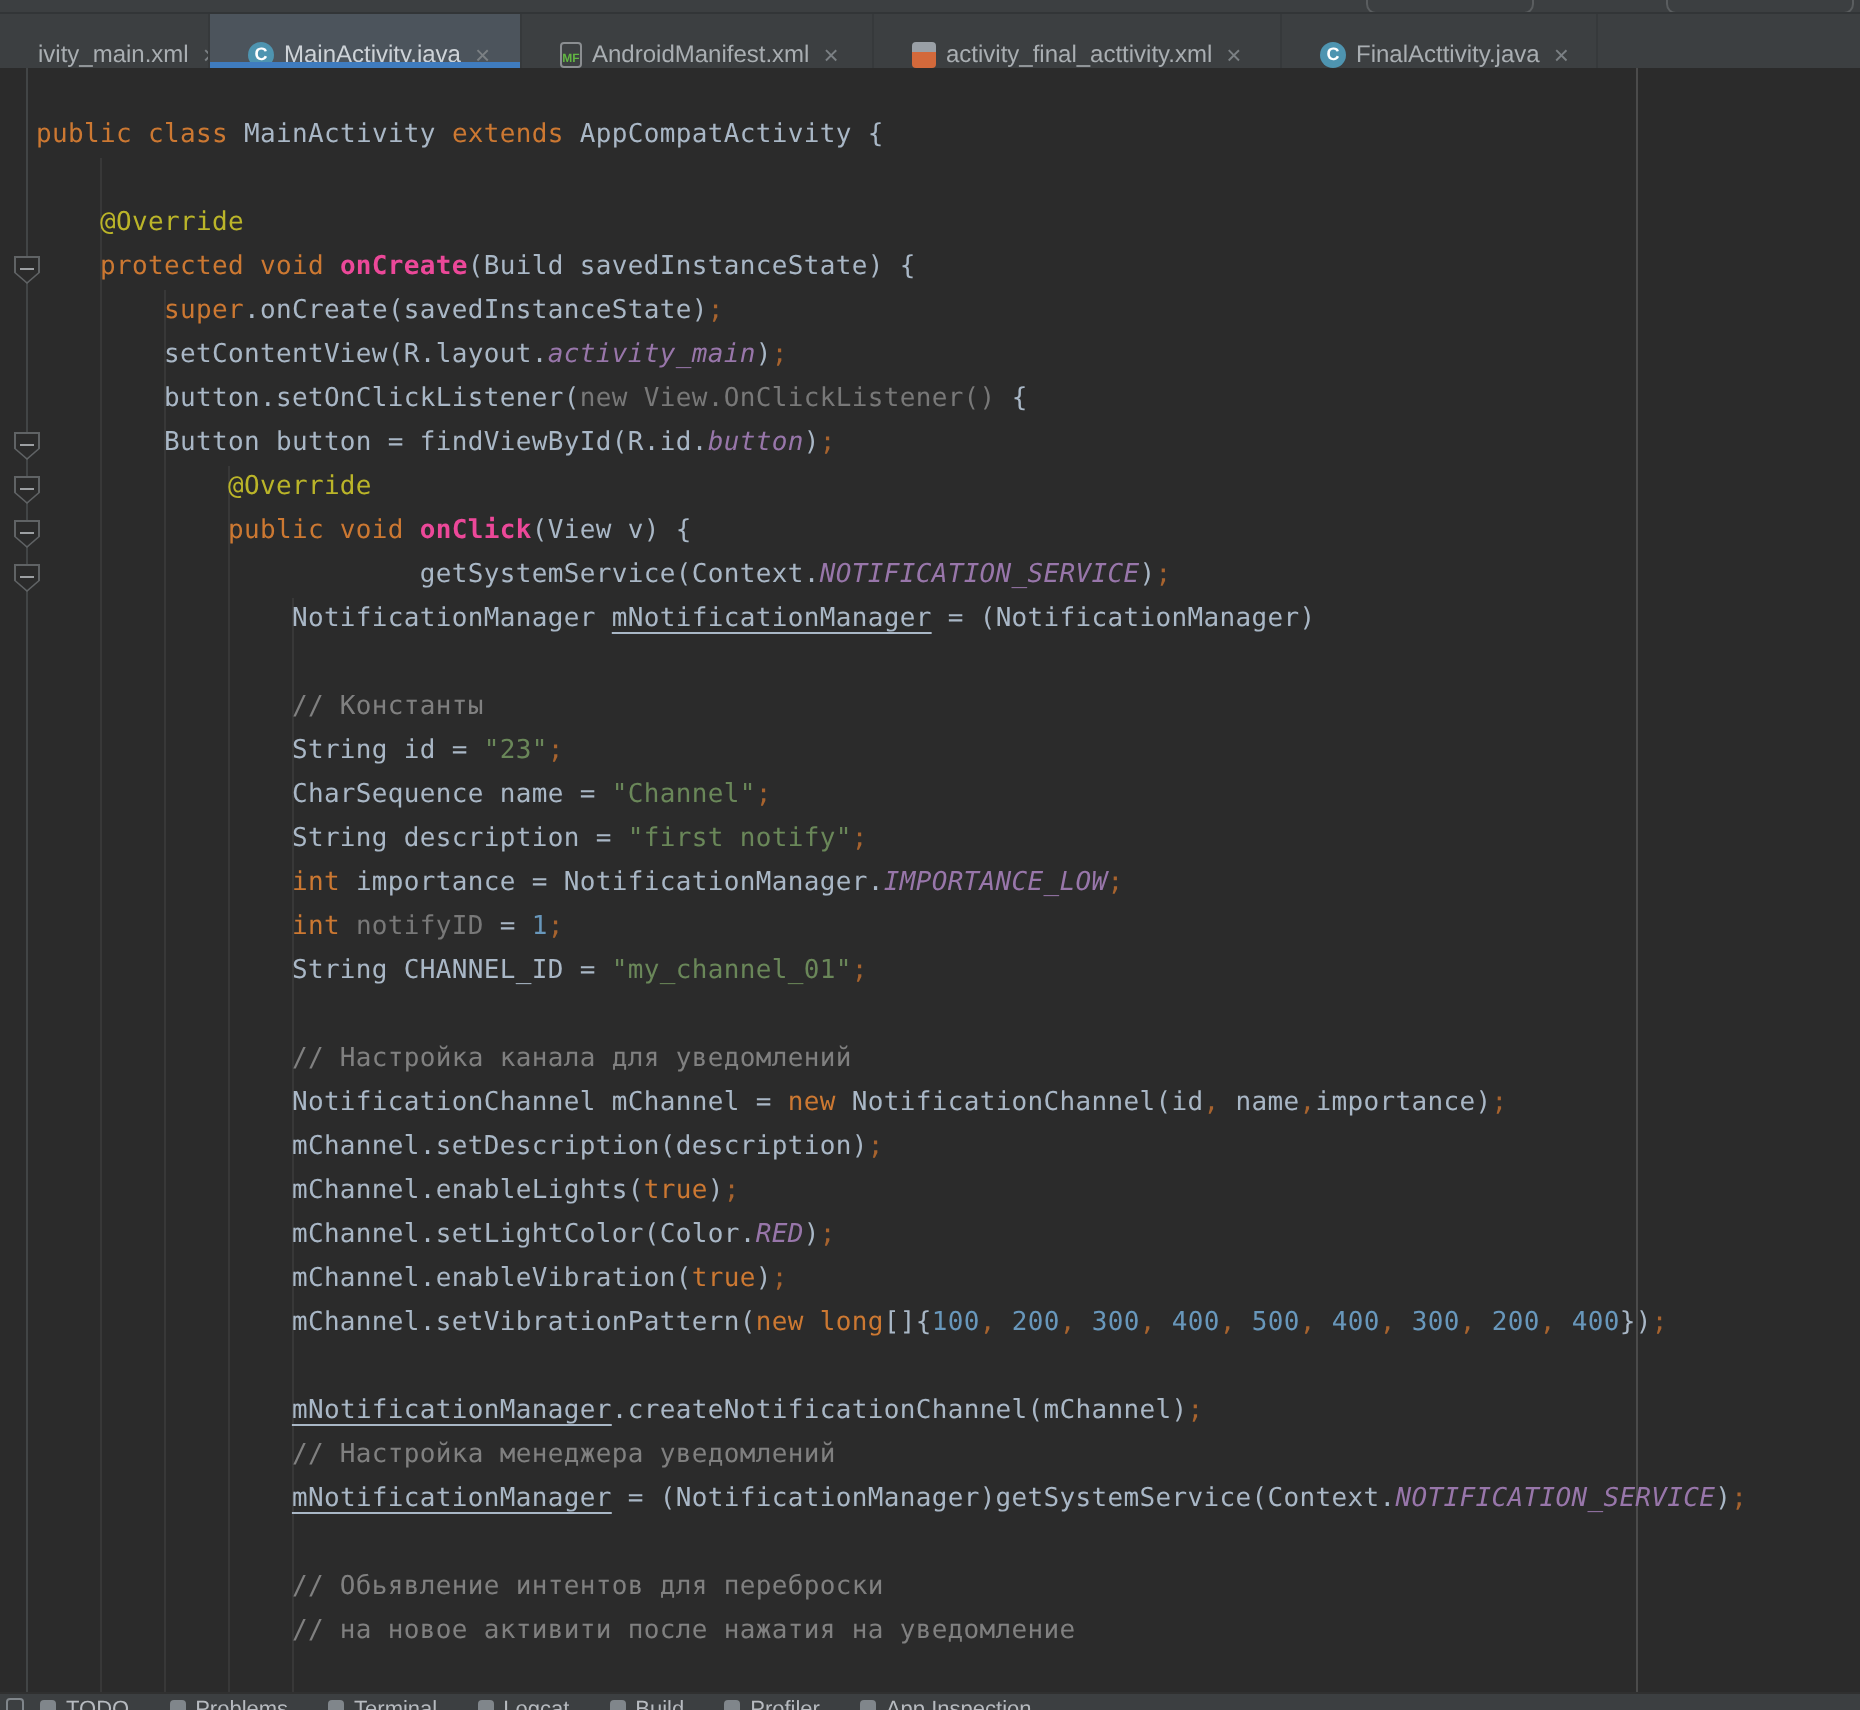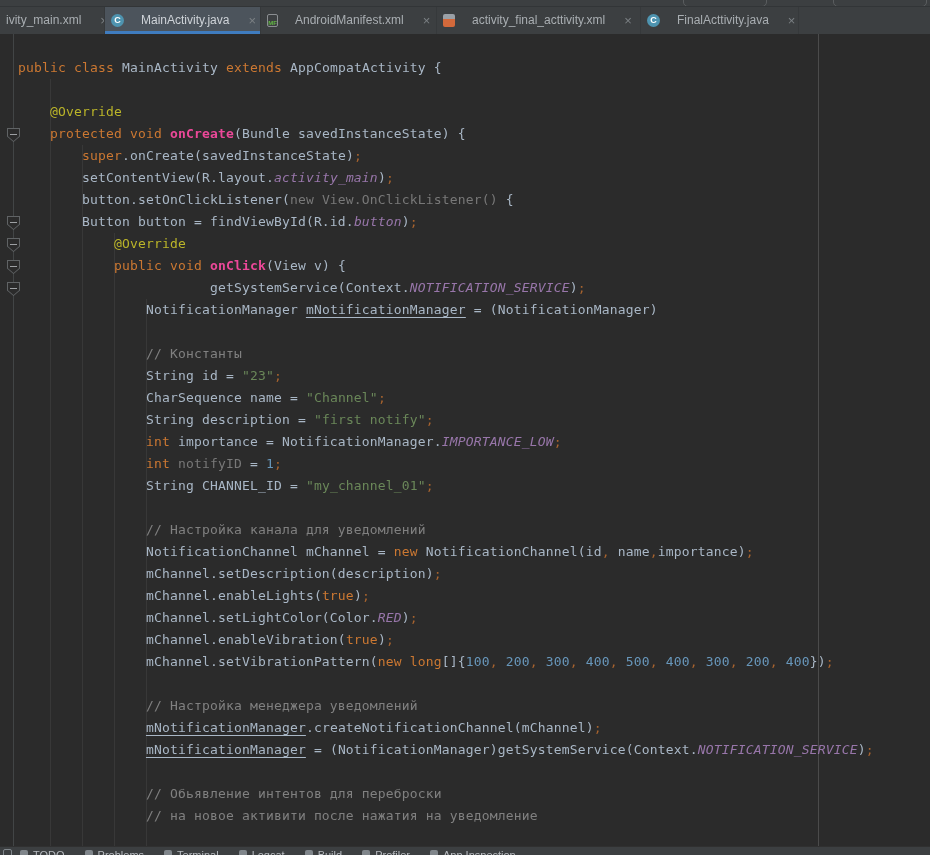--- a/index.html
+++ b/index.html
@@ -5,21 +5,21 @@
   html,body{margin:0;padding:0;}
   body{width:930px;height:855px;position:relative;overflow:hidden;background:#2B2B2B;
        font-family:"Liberation Sans",sans-serif;}
   
   .top-strip{position:absolute;left:0;top:0;width:930px;height:6px;background:#3C3F41;
              border-bottom:1px solid #323537;overflow:hidden;z-index:5;}
   .widget-outline{position:absolute;top:-6px;height:11px;border:1px solid #5A5D5F;border-radius:5px;}
   
   .tab-bar{position:absolute;left:0;top:6px;width:930px;height:28px;background:#3C3F41;
            display:flex;align-items:stretch;z-index:4;}
-  .tab{position:relative;display:flex;align-items:center;gap:17px;padding:0 6px;
+  .tab{position:relative;display:flex;align-items:flex-end;gap:5px;padding:0 19px;
        box-sizing:border-box;overflow:hidden;flex:0 0 auto;border-right:1px solid #36393B;cursor:default;}
   .tab.active{background:#4C545C;}
   .tab .tlabel{font-size:12px;color:#A9AEB2;white-space:nowrap;}
   .tab.active .tlabel{color:#CED3D8;}
   .tab .tclose{color:#7B8084;font-size:13px;line-height:13px;margin-left:2px;}
   .tab .underline{position:absolute;left:0;right:0;bottom:0;height:3px;background:#3F7CBF;}
   .ticon{flex:0 0 auto;display:inline-block;position:relative;}
   .java-class-icon{width:13px;height:13px;border-radius:50%;background:#4E94B0;color:#FFFFFF;
         font-size:9px;font-weight:bold;text-align:center;line-height:13px;}
   .manifest-file-icon{width:11px;height:13px;border:1px solid #8B8E91;border-radius:2px;box-sizing:border-box;}
@@ -133,21 +133,21 @@
       </div>
       <div class="fold" style="top: 248px;">
         <div class="fold-in"></div>
         <div class="fold-minus"></div>
       </div>
     </div>
   <div class="code-area">
       <div class="code-line"><span class="tok-k">public class </span><span class="tok-d">MainActivity </span><span class="tok-k">extends </span><span class="tok-d">AppCompatActivity {</span></div>
       <div class="code-line"></div>
       <div class="code-line"><span class="tok-a">    @Override</span></div>
-      <div class="code-line"><span class="tok-k">    protected void </span><span class="tok-m">onCreate</span><span class="tok-d">(Bundle savedInstanceState) {</span></div>
+      <div class="code-line"><span class="tok-k">    protected void </span><span class="tok-m">onCreate</span><span class="tok-d">(Build savedInstanceState) {</span></div>
       <div class="code-line"><span class="tok-k">        super</span><span class="tok-d">.onCreate(savedInstanceState)</span><span class="tok-p">;</span></div>
       <div class="code-line"><span class="tok-d">        setContentView(R.layout.</span><span class="tok-t">activity_main</span><span class="tok-d">)</span><span class="tok-p">;</span></div>
       <div class="code-line"><span class="tok-d">        button.setOnClickListener(</span><span class="tok-g">new View.OnClickListener() </span><span class="tok-d">{</span></div>
       <div class="code-line"><span class="tok-d">        Button button = findViewById(R.id.</span><span class="tok-t">button</span><span class="tok-d">)</span><span class="tok-p">;</span></div>
       <div class="code-line"><span class="tok-a">            @Override</span></div>
       <div class="code-line"><span class="tok-k">            public void </span><span class="tok-m">onClick</span><span class="tok-d">(View v) {</span></div>
       <div class="code-line"><span class="tok-d">                        getSystemService(Context.</span><span class="tok-t">NOTIFICATION_SERVICE</span><span class="tok-d">)</span><span class="tok-p">;</span></div>
       <div class="code-line"><span class="tok-d">                NotificationManager </span><span class="tok-u">mNotificationManager</span><span class="tok-d"> = (NotificationManager)</span></div>
       <div class="code-line"></div>
       <div class="code-line"><span class="tok-c">                // Константы</span></div>
@@ -159,22 +159,22 @@
       <div class="code-line"><span class="tok-d">                String CHANNEL_ID = </span><span class="tok-s">"my_channel_01"</span><span class="tok-p">;</span></div>
       <div class="code-line"></div>
       <div class="code-line"><span class="tok-c">                // Настройка канала для уведомлений</span></div>
       <div class="code-line"><span class="tok-d">                NotificationChannel mChannel = </span><span class="tok-k">new </span><span class="tok-d">NotificationChannel(id</span><span class="tok-p">,</span><span class="tok-d"> name</span><span class="tok-p">,</span><span class="tok-d">importance)</span><span class="tok-p">;</span></div>
       <div class="code-line"><span class="tok-d">                mChannel.setDescription(description)</span><span class="tok-p">;</span></div>
       <div class="code-line"><span class="tok-d">                mChannel.enableLights(</span><span class="tok-k">true</span><span class="tok-d">)</span><span class="tok-p">;</span></div>
       <div class="code-line"><span class="tok-d">                mChannel.setLightColor(Color.</span><span class="tok-t">RED</span><span class="tok-d">)</span><span class="tok-p">;</span></div>
       <div class="code-line"><span class="tok-d">                mChannel.enableVibration(</span><span class="tok-k">true</span><span class="tok-d">)</span><span class="tok-p">;</span></div>
       <div class="code-line"><span class="tok-d">                mChannel.setVibrationPattern(</span><span class="tok-k">new long</span><span class="tok-d">[]{</span><span class="tok-n">100</span><span class="tok-p">,</span><span class="tok-d"> </span><span class="tok-n">200</span><span class="tok-p">,</span><span class="tok-d"> </span><span class="tok-n">300</span><span class="tok-p">,</span><span class="tok-d"> </span><span class="tok-n">400</span><span class="tok-p">,</span><span class="tok-d"> </span><span class="tok-n">500</span><span class="tok-p">,</span><span class="tok-d"> </span><span class="tok-n">400</span><span class="tok-p">,</span><span class="tok-d"> </span><span class="tok-n">300</span><span class="tok-p">,</span><span class="tok-d"> </span><span class="tok-n">200</span><span class="tok-p">,</span><span class="tok-d"> </span><span class="tok-n">400</span><span class="tok-d">})</span><span class="tok-p">;</span></div>
       <div class="code-line"></div>
+      <div class="code-line"><span class="tok-d">                </span><span class="tok-u">mNotificationManager</span><span class="tok-d">.createNotificationChannel(mChannel)</span><span class="tok-p">;</span></div>
       <div class="code-line"><span class="tok-c">                // Настройка менеджера уведомлений</span></div>
-      <div class="code-line"><span class="tok-d">                </span><span class="tok-u">mNotificationManager</span><span class="tok-d">.createNotificationChannel(mChannel)</span><span class="tok-p">;</span></div>
       <div class="code-line"><span class="tok-d">                </span><span class="tok-u">mNotificationManager</span><span class="tok-d"> = (NotificationManager)getSystemService(Context.</span><span class="tok-t">NOTIFICATION_SERVICE</span><span class="tok-d">)</span><span class="tok-p">;</span></div>
       <div class="code-line"></div>
       <div class="code-line"><span class="tok-c">                // Обьявление интентов для переброски</span></div>
       <div class="code-line"><span class="tok-c">                // на новое активити после нажатия на уведомление</span></div>
     </div>
 </div>
 
 <div class="bottom-bar">
   <span class="tool-windows-icon"></span>
   <div class="bottom-inner">

